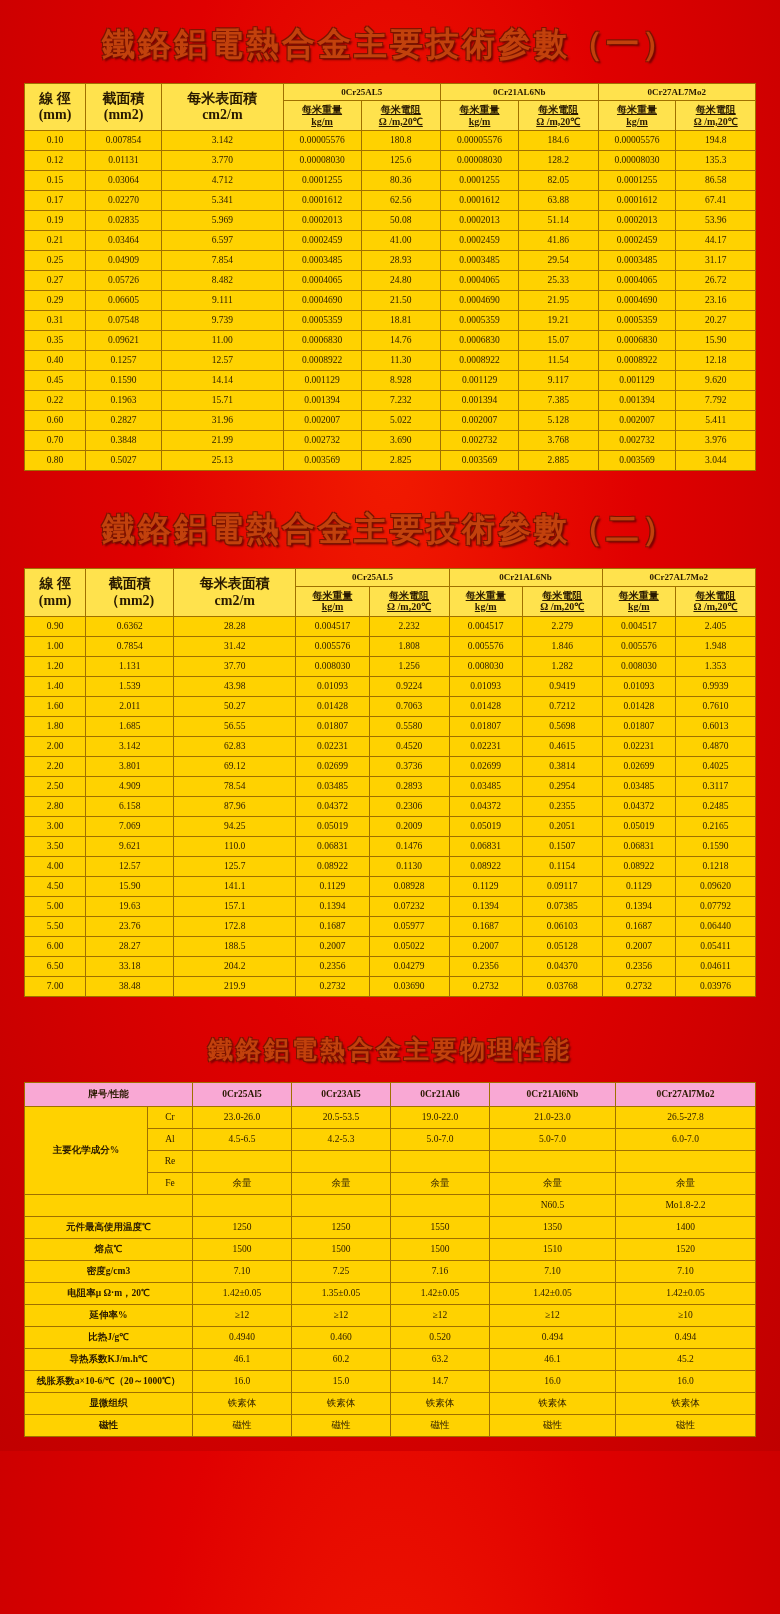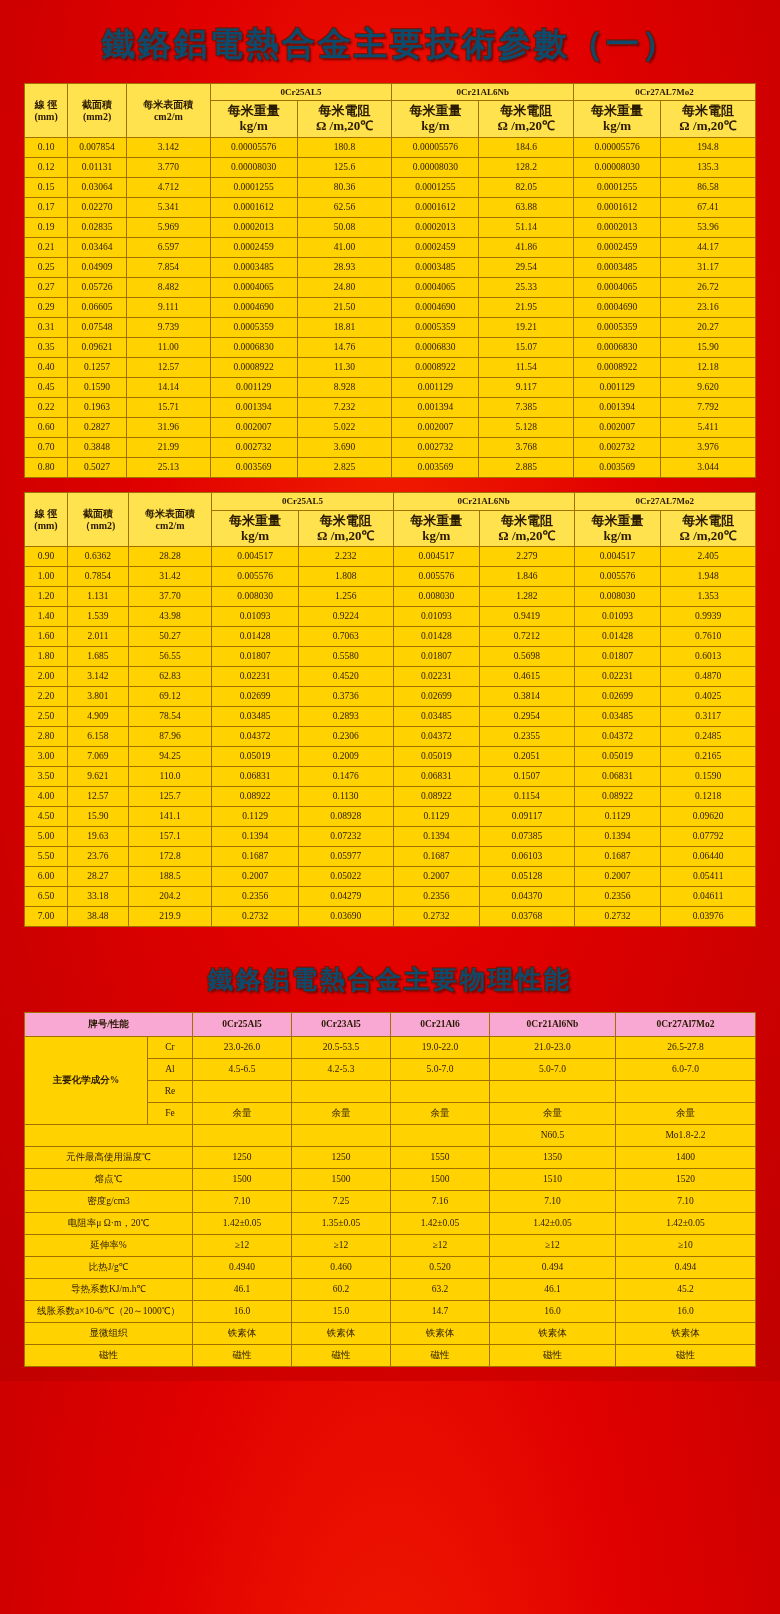--- a/index.html
+++ b/index.html
@@ -11,21 +11,21 @@
     color:#000;
   }
   .page{width:780px;position:relative;padding-bottom:14px;}
 
   .title{
     text-align:center;
     font-family:"Liberation Serif", serif;
     font-weight:bold;
     font-size:33px;
     letter-spacing:3px;
-    color:#0c4a6e;
+    color:#c2410c;
     text-shadow:
       -1px -1px 0 #7a1500,
       1px -1px 0 #7a1500,
       -1px  1px 0 #7a1500,
       2px  2px 2px rgba(80,0,0,.75);
     padding:22px 0 16px 0;
   }
   .title.big{font-size:25px;}
 
   .tablewrap{padding:0 24px;}
@@ -40,30 +40,30 @@
     border:1px solid #a07000;
     text-align:center;
     vertical-align:middle;
     padding:2px 1px;
     line-height:1.15;
     font-weight:normal;
   }
   thead td, thead th{
     background:#ffe24d;
     font-weight:bold;
-    font-size:10px;
+    font-size:14px;
     padding:3px 2px;
   }
   tbody td{height:15px;background:#ffd200;}
   .grp{font-family:"Liberation Serif",serif;font-size:9px;}
-  .sub{font-size:13px;}
+  .sub{font-size:10px;text-decoration:underline;}
 
   
   .phys td{height:17px;font-size:9.5px;}
-  .phys .rowhead{font-weight:normal;}
+  .phys .rowhead{font-weight:bold;}
   .phys thead td{background:#f9a8d4;font-weight:bold;}
   .phys .vert{
     width:120px;
     font-weight:bold;
   }
   .phys .elem{width:42px;}
   .leftlabel{font-weight:bold;margin-top:27px;}
   .blank{background:#ffd200;}
 </style>
 </head>
@@ -278,20 +278,21 @@
             <td>2.885</td>
             <td>0.003569</td>
             <td>3.044</td>
           </tr>
         </tbody>
     </table>
   </div>
 </div>
 
 <div class="page">
+  <div class="title">鐵鉻鋁電熱合金主要技術參數（二）</div>
   <div class="tablewrap">
     <table>
       <thead>
         <tr>
           <td rowspan="2" class="nl">線 徑<br>(mm)</td>
           <td rowspan="2" class="nl">截面積<br>（mm2)</td>
           <td rowspan="2" class="nl">每米表面積<br>cm2/m</td>
           <td colspan="2" class="grp">0Cr25AL5</td>
           <td colspan="2" class="grp">0Cr21AL6Nb</td>
           <td colspan="2" class="grp">0Cr27AL7Mo2</td>

